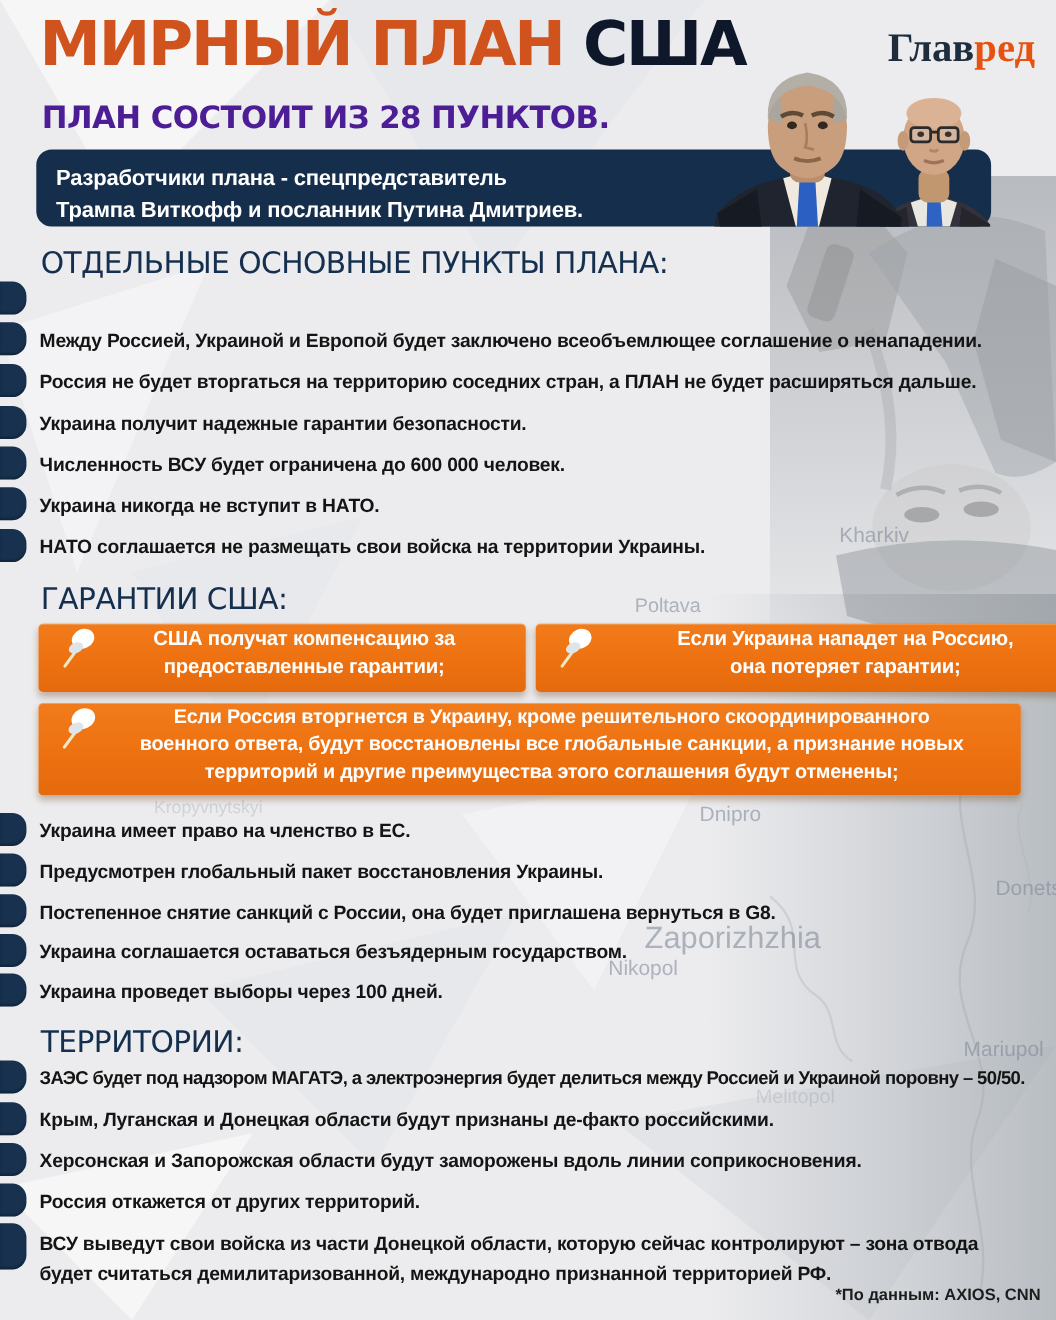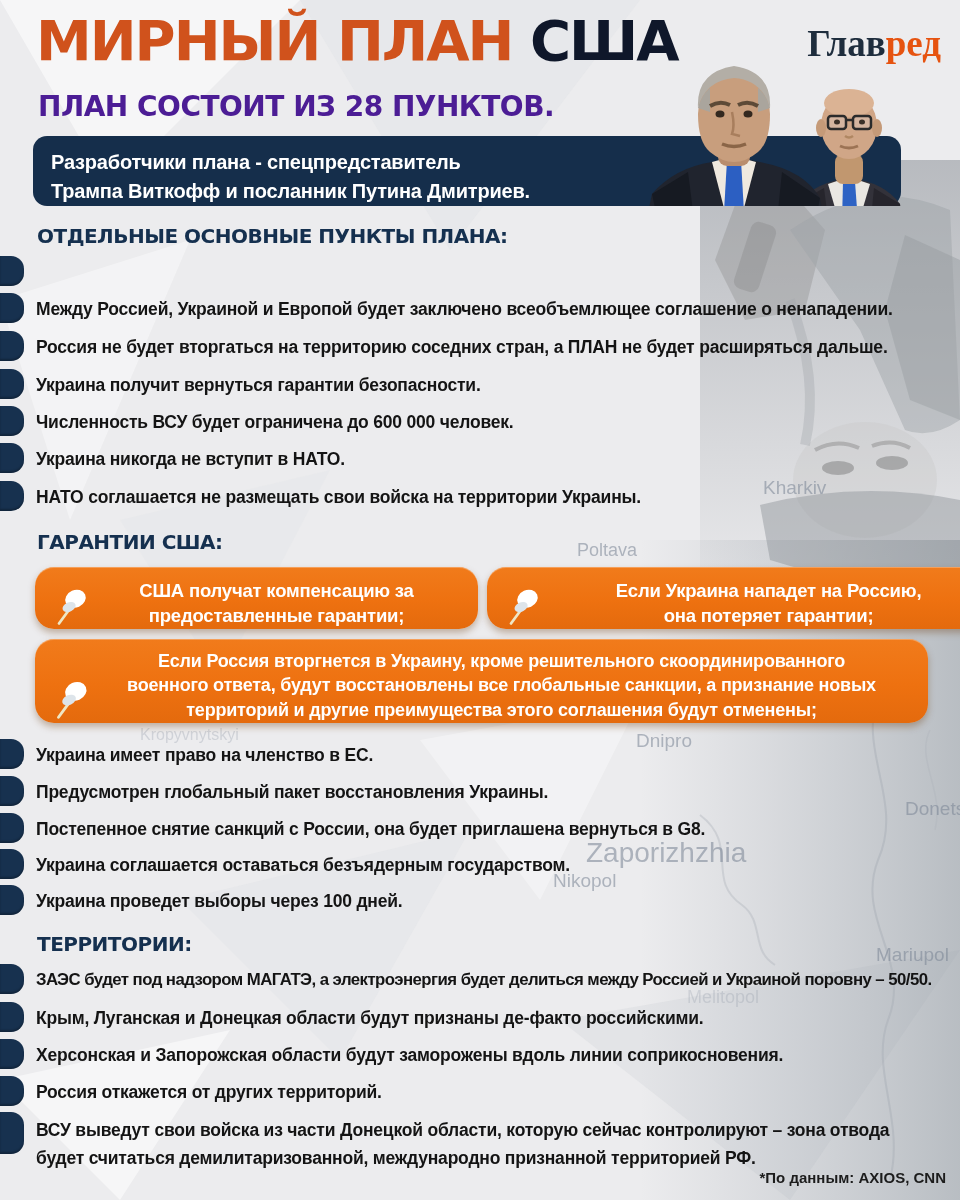--- a/index.html
+++ b/index.html
@@ -25,35 +25,35 @@
     font-family:"Liberation Serif",serif;font-weight:700;font-size:37px;white-space:nowrap;}
   .logo .l-glav{color:#1e2d3d;}
   .logo .l-red{color:#e65310;}
   .banner{position:absolute;left:33px;top:136px;width:868px;height:70px;z-index:2;
     background:#152e4b;border-radius:14px;color:#fff;
     padding:12px 0 0 18px;box-sizing:border-box;}
   .banner div{font:700 20px/29px "Liberation Sans",sans-serif;letter-spacing:-0.2px;white-space:nowrap;}
   .photos{position:absolute;left:612px;top:50px;width:308px;height:156px;z-index:3;overflow:hidden;}
   
   .h{position:absolute;left:37px;z-index:4;color:#15304f;
-    font-family:"DejaVu Sans",sans-serif;font-weight:700;font-size:20px;
+    font-family:"DejaVu Sans",sans-serif;font-weight:400;font-size:27px;
     letter-spacing:-0.5px;white-space:nowrap;}
   .item{position:absolute;left:36px;z-index:4;color:#141414;
     font:700 17.5px/1.3 "Liberation Sans",sans-serif;
     letter-spacing:-0.2px;white-space:nowrap;}
   .item.long{font-size:16.8px;letter-spacing:-0.55px;}
   .item.wrap{white-space:normal;width:905px;line-height:28px;}
   .tab{position:absolute;left:0;width:24px;height:30px;z-index:4;
     background:#17314f;border-radius:0 13px 13px 0;
     box-shadow:inset 0 -2px 2px rgba(0,0,0,.25);}
   .tab.tall{height:42px;}
   
-  .card{position:absolute;z-index:4;display:flex;align-items:flex-end;
+  .card{position:absolute;z-index:4;display:flex;align-items:flex-start;
     background:linear-gradient(180deg,#f17b1b 0%,#ee7110 55%,#e46a0d 100%);
-    border-radius:19px;color:#fff;
+    border-radius:4px;color:#fff;
     box-shadow:0 4px 7px rgba(110,60,15,.35), inset 0 1px 0 rgba(255,255,255,.28);}
   .card .pinbox{flex:0 0 70px;display:flex;justify-content:center;align-items:center;}
   .card .txt{flex:1;text-align:center;padding-right:30px;
     font:700 18.5px/1.38 "Liberation Sans",sans-serif;letter-spacing:-0.2px;}
   .card .txt div{white-space:nowrap;}
   
   .footer{position:absolute;right:14px;top:1169px;z-index:4;color:#1c1c1c;
     font:700 15px "Liberation Sans",sans-serif;white-space:nowrap;}
 </style>
 </head>
@@ -173,21 +173,21 @@
   </div>
 
   <div class="h" style="top:224px">ОТДЕЛЬНЫЕ ОСНОВНЫЕ ПУНКТЫ ПЛАНА:</div>
 
   <span class="tab" style="top:256px"></span>
   <span class="tab" style="top:293px"></span>
   <div class="item" style="top:298px">Между Россией, Украиной и Европой будет заключено всеобъемлющее соглашение о ненападении.</div>
   <span class="tab" style="top:331px"></span>
   <div class="item" style="top:336px">Россия не будет вторгаться на территорию соседних стран, а ПЛАН не будет расширяться дальше.</div>
   <span class="tab" style="top:369px"></span>
-  <div class="item" style="top:374px">Украина получит вернуться гарантии безопасности.</div>
+  <div class="item" style="top:374px">Украина получит надежные гарантии безопасности.</div>
   <span class="tab" style="top:406px"></span>
   <div class="item" style="top:411px">Численность ВСУ будет ограничена до 600 000 человек.</div>
   <span class="tab" style="top:443px"></span>
   <div class="item" style="top:448px">Украина никогда не вступит в НАТО.</div>
   <span class="tab" style="top:481px"></span>
   <div class="item" style="top:486px">НАТО соглашается не размещать свои войска на территории Украины.</div>
 
   <div class="h" style="top:530px">ГАРАНТИИ США:</div>
 
   <div class="card" style="left:35px;top:567px;width:443px;height:62px">

